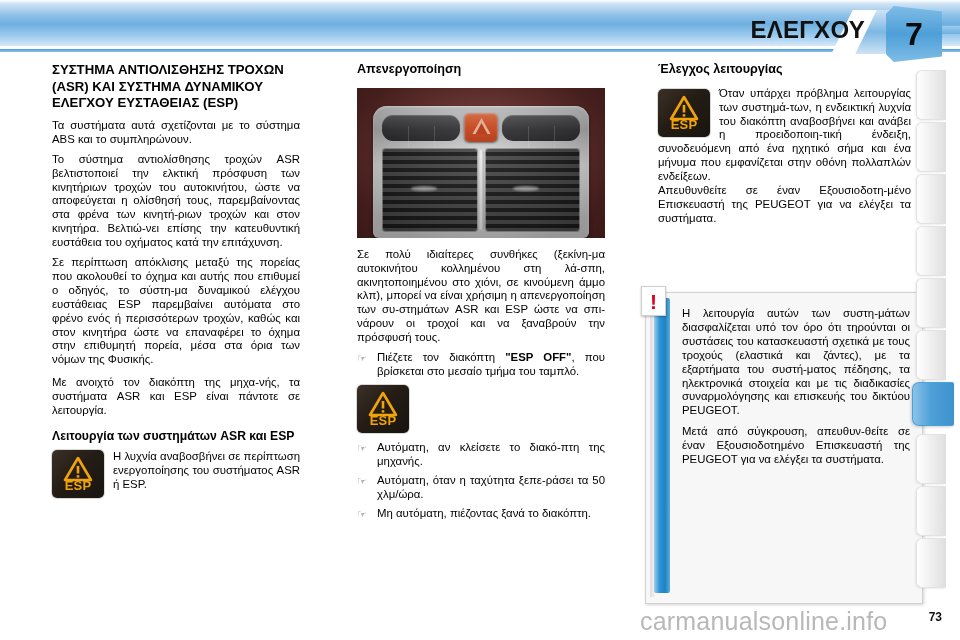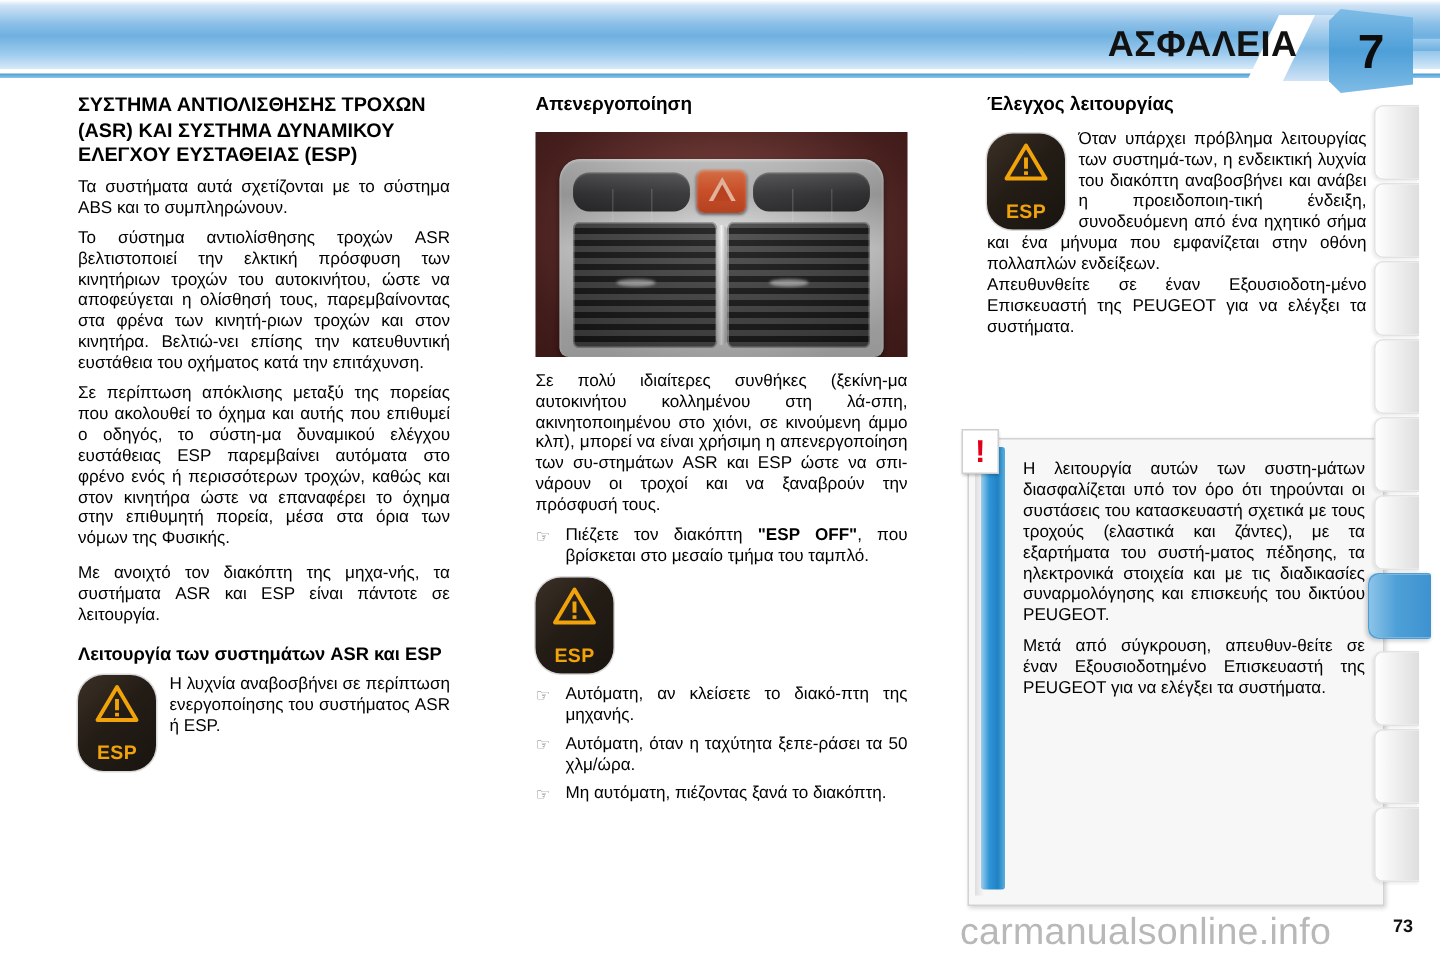--- a/index.html
+++ b/index.html
@@ -76,21 +76,21 @@
     margin-bottom: 9px; color: #000;
   }
   p.body {
     text-align: justify; line-height: 1.22; margin-bottom: 6px;
     font-size: 11.4px; hyphens: manual;
   }
   p.body:last-child { margin-bottom: 0; }
 
   
   .esp-icon {
-    width: 52px; height: 64px; border-radius: 17px;
+    width: 52px; height: 48px; border-radius: 5px;
     background: linear-gradient(135deg, #3b3026 0%, #241d16 45%, #191410 100%);
     position: relative; flex: 0 0 52px;
     box-shadow: 0 0 0 1px rgba(0,0,0,.15);
   }
   .esp-icon .tri {
     position: absolute; left: 50%; top: 6px; transform: translateX(-50%);
   }
   .esp-icon .esp-text {
     position: absolute; left: 0; right: 0; bottom: 5px; text-align: center;
     font-size: 13px; font-weight: bold; color: #f0a30a;
@@ -244,21 +244,21 @@
 <body>
 
 <div class="page">
 
   <div class="banner"></div>
   <div class="banner-underline1"></div>
   <div class="banner-underline2"></div>
   <div class="banner-rightcap"></div>
   <div class="banner-swoosh"></div>
   <div class="banner-swoosh2"></div>
-  <div class="banner-title">ΑΣΦΑΛΕΙΑ</div>
+  <div class="banner-title">ΕΛΕΓΧΟΥ</div>
   <div class="chapter-tab"></div>
   <div class="chapter-num">7</div>
 
   <div class="col col-left">
     <h2 class="head">ΣΥΣΤΗΜΑ ΑΝΤΙΟΛΙΣΘΗΣΗΣ ΤΡΟΧΩΝ (ASR) ΚΑΙ ΣΥΣΤΗΜΑ ΔΥΝΑΜΙΚΟΥ ΕΛΕΓΧΟΥ ΕΥΣΤΑΘΕΙΑΣ (ESP)</h2>
     <p class="body">Τα συστήματα αυτά σχετίζονται με το σύστημα ABS και το συμπληρώνουν.</p>
     <p class="body">Το σύστημα αντιολίσθησης τροχών ASR βελτιστοποιεί την ελκτική πρόσφυση των κινητήριων τροχών του αυτοκινήτου, ώστε να αποφεύγεται η ολίσθησή τους, παρεμβαίνοντας στα φρένα των κινητή-ριων τροχών και στον κινητήρα. Βελτιώ-νει επίσης την κατευθυντική ευστάθεια του οχήματος κατά την επιτάχυνση.</p>
     <p class="body">Σε περίπτωση απόκλισης μεταξύ της πορείας που ακολουθεί το όχημα και αυτής που επιθυμεί ο οδηγός, το σύστη-μα δυναμικού ελέγχου ευστάθειας ESP παρεμβαίνει αυτόματα στο φρένο ενός ή περισσότερων τροχών, καθώς και στον κινητήρα ώστε να επαναφέρει το όχημα στην επιθυμητή πορεία, μέσα στα όρια των νόμων της Φυσικής.</p>
 
     <p class="body" style="margin-top:9px">Με ανοιχτό τον διακόπτη της μηχα-νής, τα συστήματα ASR και ESP είναι πάντοτε σε λειτουργία.</p>

